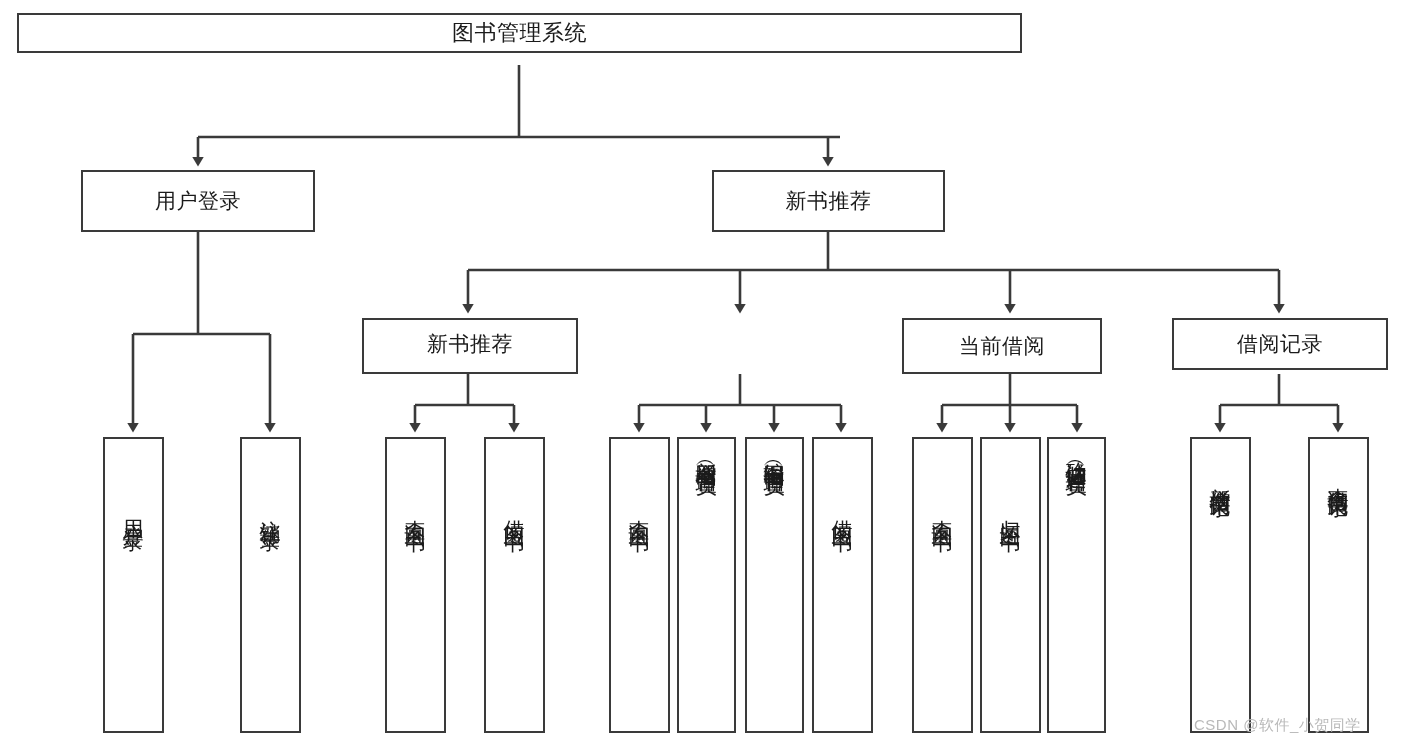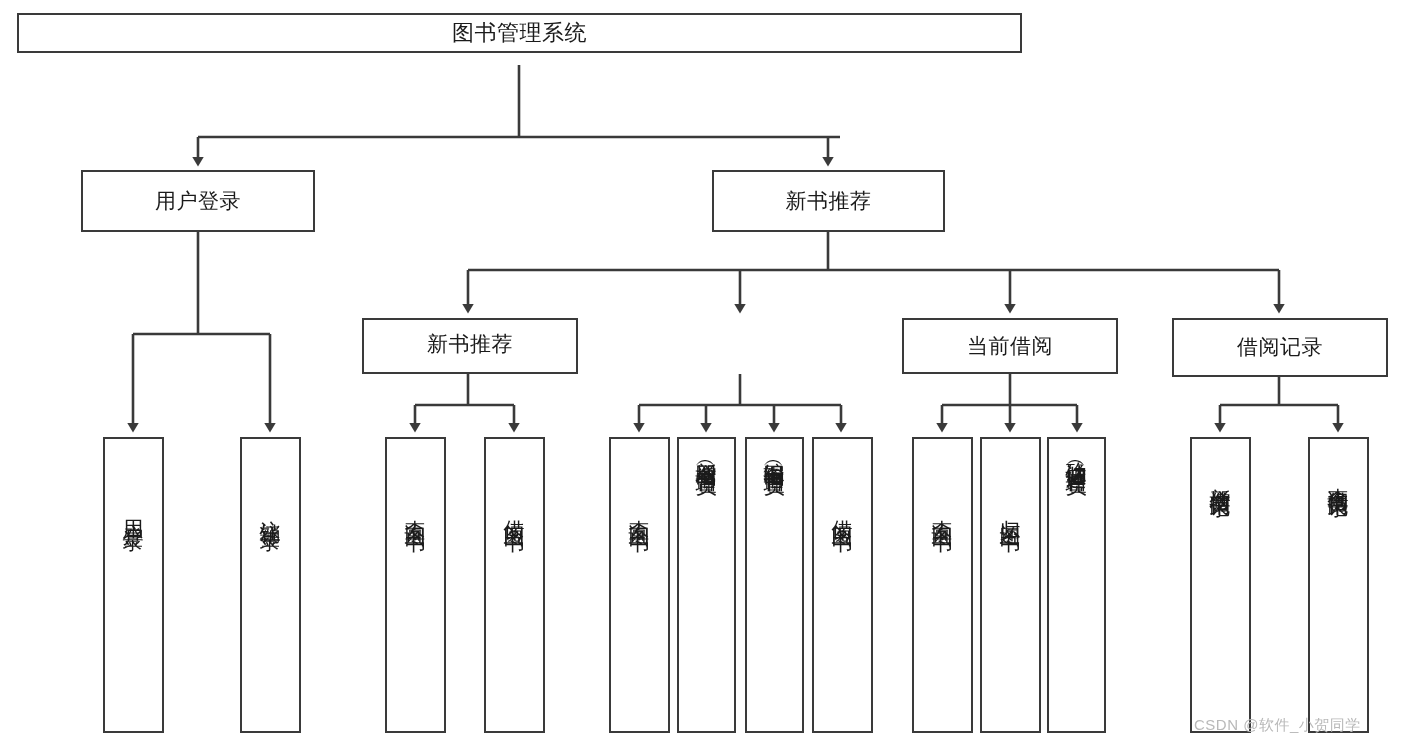--- a/index.html
+++ b/index.html
@@ -134,24 +134,24 @@
   <div class="node horiz" style="left:81px; top:170px; width:234px; height:62px;">
     <span class="lbl">用户登录</span>
   </div>
   <div class="node horiz" style="left:712px; top:170px; width:233px; height:62px;">
     <span class="lbl">新书推荐</span>
   </div>
 
   <div class="node horiz" style="left:362px; top:318px; width:216px; height:56px;font-family:Liberation Mono, monospace;">
     <span class="lbl">新书推荐</span>
   </div>
-  <div class="node horiz" style="left:902px; top:318px; width:216px; height:56px;">
+  <div class="node horiz" style="left:902px; top:318px; width:200px; height:56px;">
     <span class="lbl">当前借阅</span>
   </div>
-  <div class="node horiz" style="left:1172px; top:318px; width:216px; height:59px;justify-content:center;">
+  <div class="node horiz" style="left:1172px; top:318px; width:216px; height:52px;justify-content:center;">
     <span class="lbl">借阅记录</span>
   </div>
 
   <div class="node vert" style="left:103px; top:437px; width:61px; height:296px; padding-top:64px;">
     <span class="lbl">用户登录</span>
   </div>
   <div class="node vert" style="left:240px; top:437px; width:61px; height:296px; padding-top:64px;">
     <span class="lbl">注销登录</span>
   </div>
 

